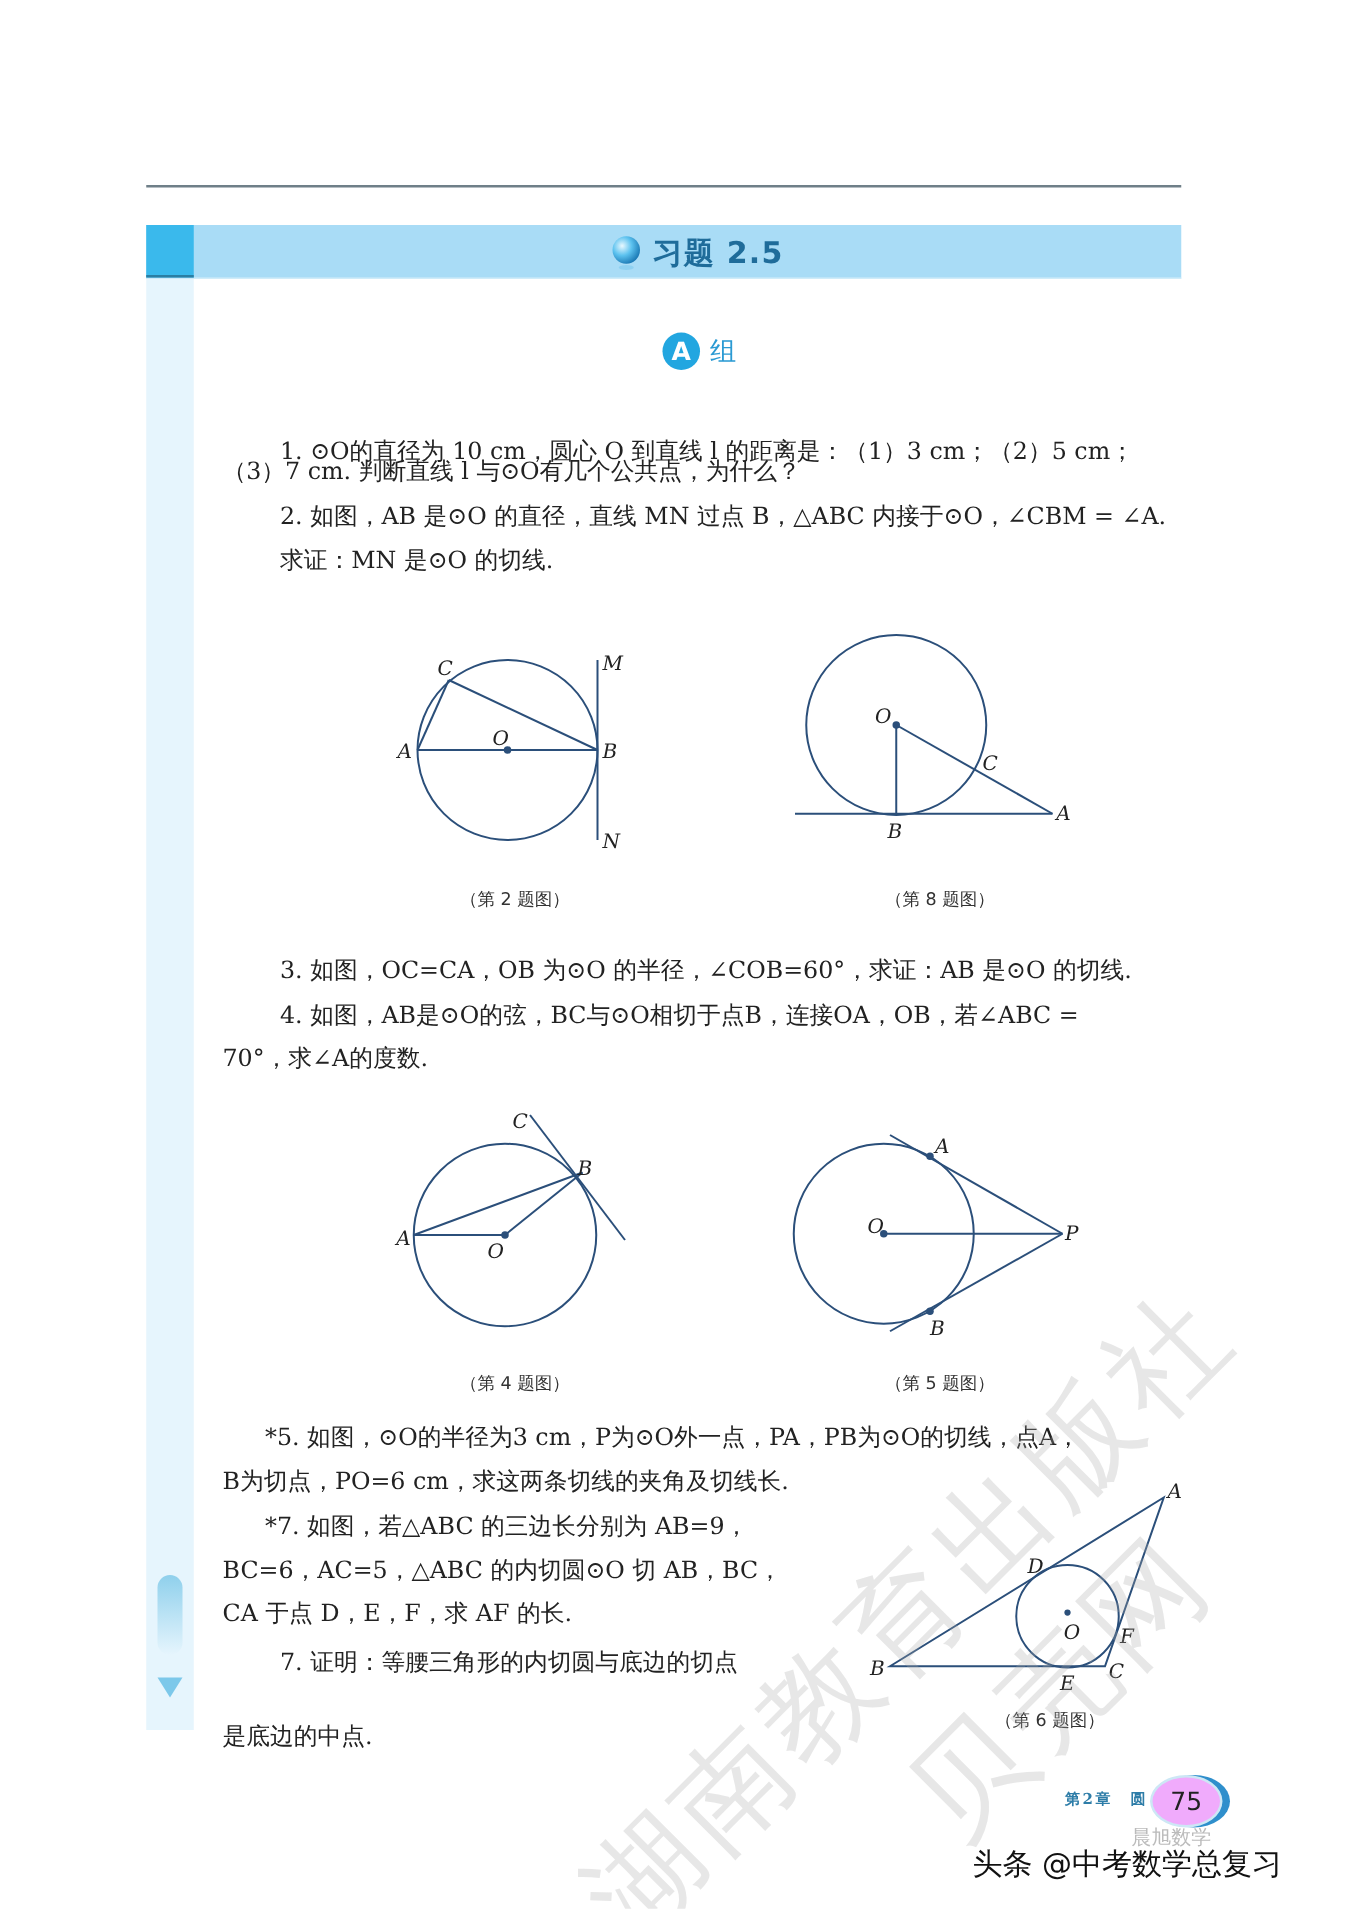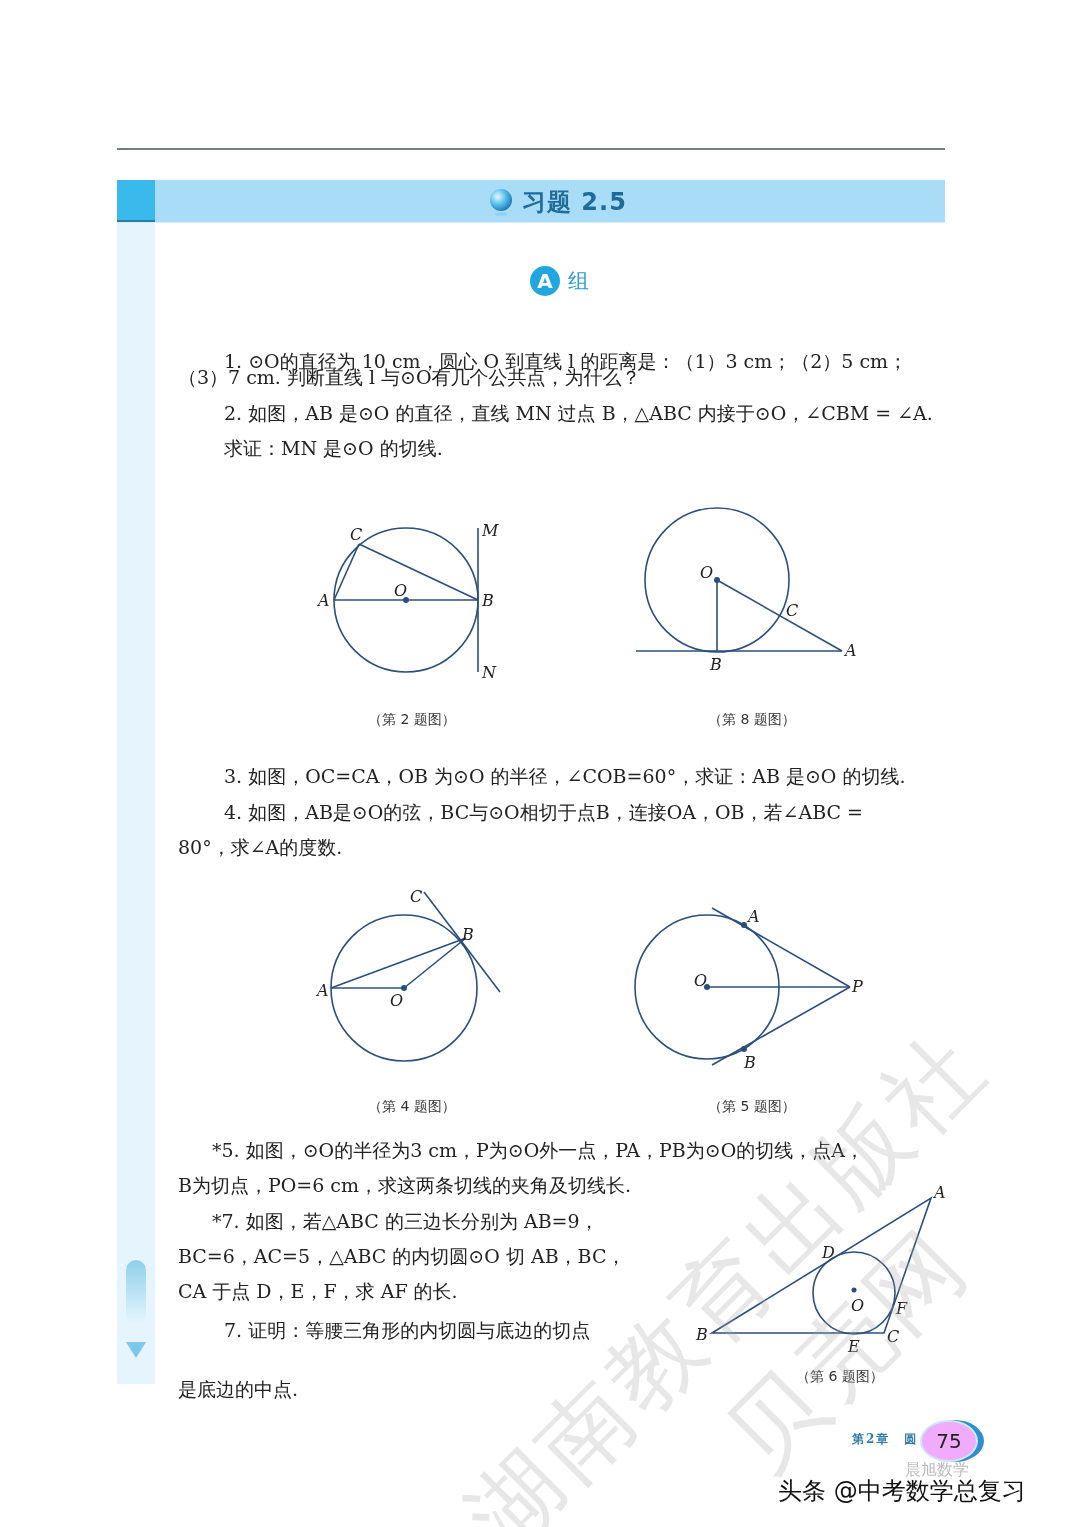--- a/index.html
+++ b/index.html
@@ -90,21 +90,21 @@
   <circle cx="87" cy="80" r="3" fill="#2b4f7a"></circle>
   <text x="70" y="78">O</text>
   <text x="156" y="116">C</text>
   <text x="80" y="170">B</text>
   <text x="215" y="156">A</text>
 </svg>
 <div class="caption" style="left:708px;top:711px;">（第 8 题图）</div>
 
 <div class="para" style="left:224px;top:759px;">3. 如图，OC=CA，OB 为⊙O 的半径，∠COB=60°，求证：AB 是⊙O 的切线.</div>
 <div class="para" style="left:224px;top:795px;">4. 如图，AB是⊙O的弦，BC与⊙O相切于点B，连接OA，OB，若∠ABC =</div>
-<div class="para" style="left:178px;top:830px;">80°，求∠A的度数.</div>
+<div class="para" style="left:178px;top:830px;">70°，求∠A的度数.</div>
 
 <svg class="fig" style="left:300px;top:880px;" width="220" height="190">
   <g stroke="#2b4f7a" stroke-width="1.6" fill="none">
     <circle cx="104" cy="108" r="73"></circle>
     <line x1="31" y1="108" x2="104" y2="108"></line>
     <line x1="31" y1="108" x2="166" y2="58"></line>
     <line x1="104" y1="108" x2="166" y2="58"></line>
     <line x1="124" y1="12" x2="200" y2="112"></line>
   </g>
   <circle cx="104" cy="108" r="3" fill="#2b4f7a"></circle>

